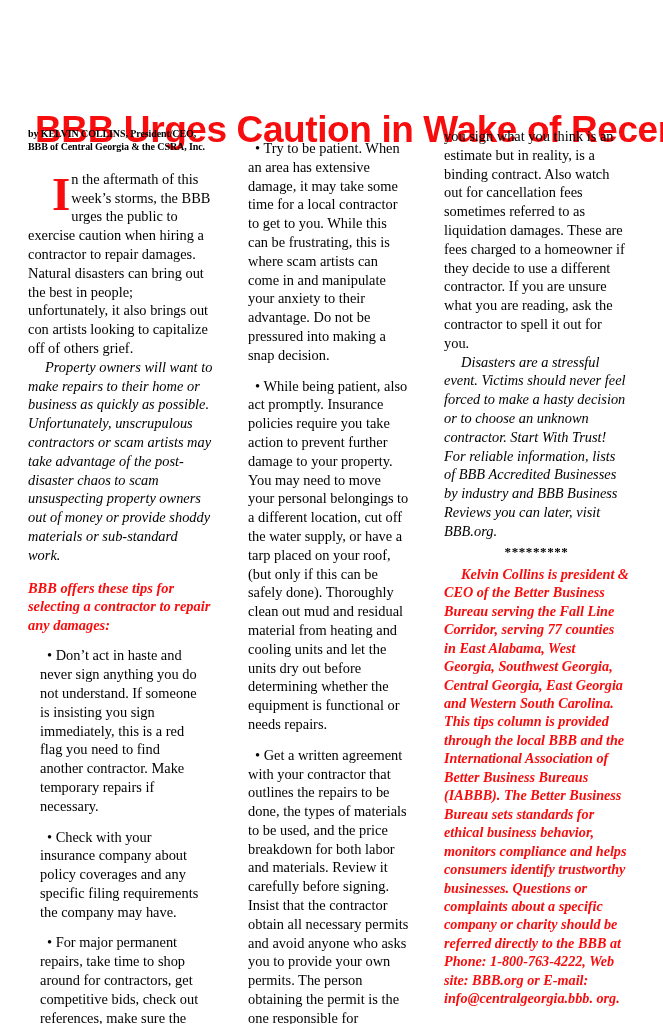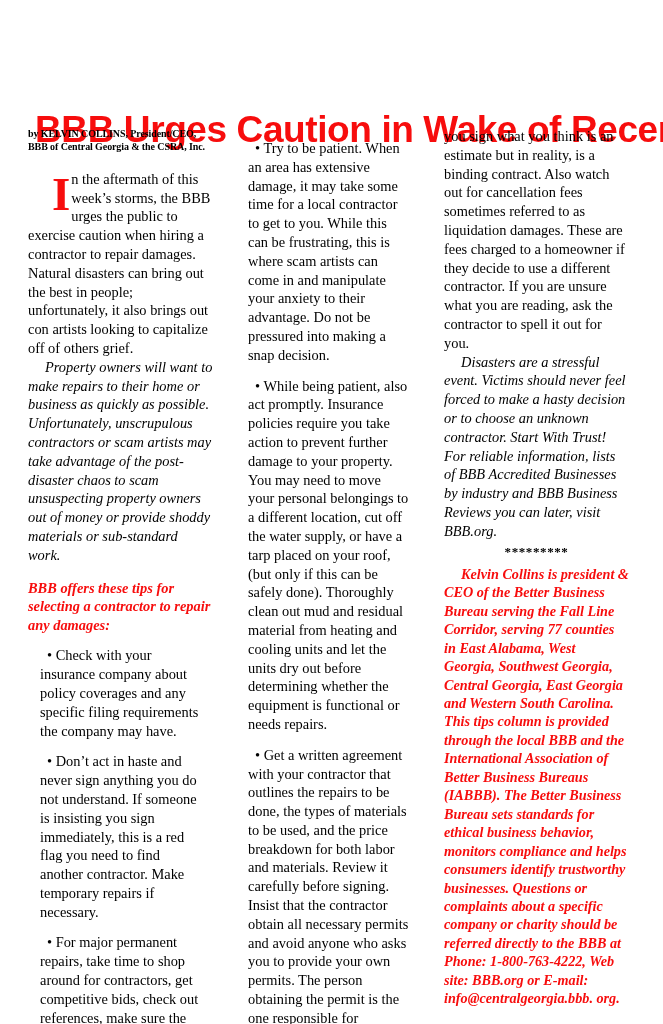--- a/index.html
+++ b/index.html
@@ -146,23 +146,23 @@
     <div class="col">
 
       <div class="byline">by KELVIN COLLINS, President/CEO, BBB of Central Georgia &amp; the CSRA, Inc.</div>
 
       <p class="dropcap-para"><span class="dropcap">I</span><span>n the aftermath of this week’s storms, the BBB urges the public to exercise caution when hiring a contractor to repair damages. Natural disasters can bring out the best in people; unfortunately, it also brings out con artists looking to capitalize off of others grief.</span></p>
 
       <p class="body">Property owners will want to make repairs to their home or business as quickly as possible. Unfortunately, unscrupulous contractors or scam artists may take advantage of the post-disaster chaos to scam unsuspecting property owners out of money or provide shoddy materials or sub-standard work.</p>
 
       <div class="subhead">BBB offers these tips for selecting a contractor to repair any damages:</div>
 
+      <p class="bullet">• Don’t act in haste and never sign anything you do not understand. If someone is insisting you sign immediately, this is a red flag you need to find another contractor. Make temporary repairs if necessary.</p>
+
       <p class="bullet">• Check with your insurance company about policy coverages and any specific filing requirements the company may have.</p>
-
-      <p class="bullet">• Don’t act in haste and never sign anything you do not understand. If someone is insisting you sign immediately, this is a red flag you need to find another contractor. Make temporary repairs if necessary.</p>
 
       <p class="bullet">• For major permanent repairs, take time to shop around for contractors, get competitive bids, check out references, make sure the contractor is properly licensed, and check out their BBB profile at bbb.org. Be suspicious of out-of-town contractors looking to make a quick</p>
     </div>
 
     <div class="col">
 
 
       <p class="bullet">• Try to be patient. When an area has extensive damage, it may take some time for a local contractor to get to you. While this can be frustrating, this is where scam artists can come in and manipulate your anxiety to their advantage.  Do not be pressured into making a snap decision.</p>
 
       <p class="bullet">• While being patient, also act promptly. Insurance policies require you take action to prevent further damage to your property. You may need to move your personal belongings to a different location, cut off the water supply, or have a tarp placed on your roof, (but only if this can be safely done). Thoroughly clean out mud and residual material from heating and cooling units and let the units dry out before determining whether the equipment is functional or needs repairs.</p>

